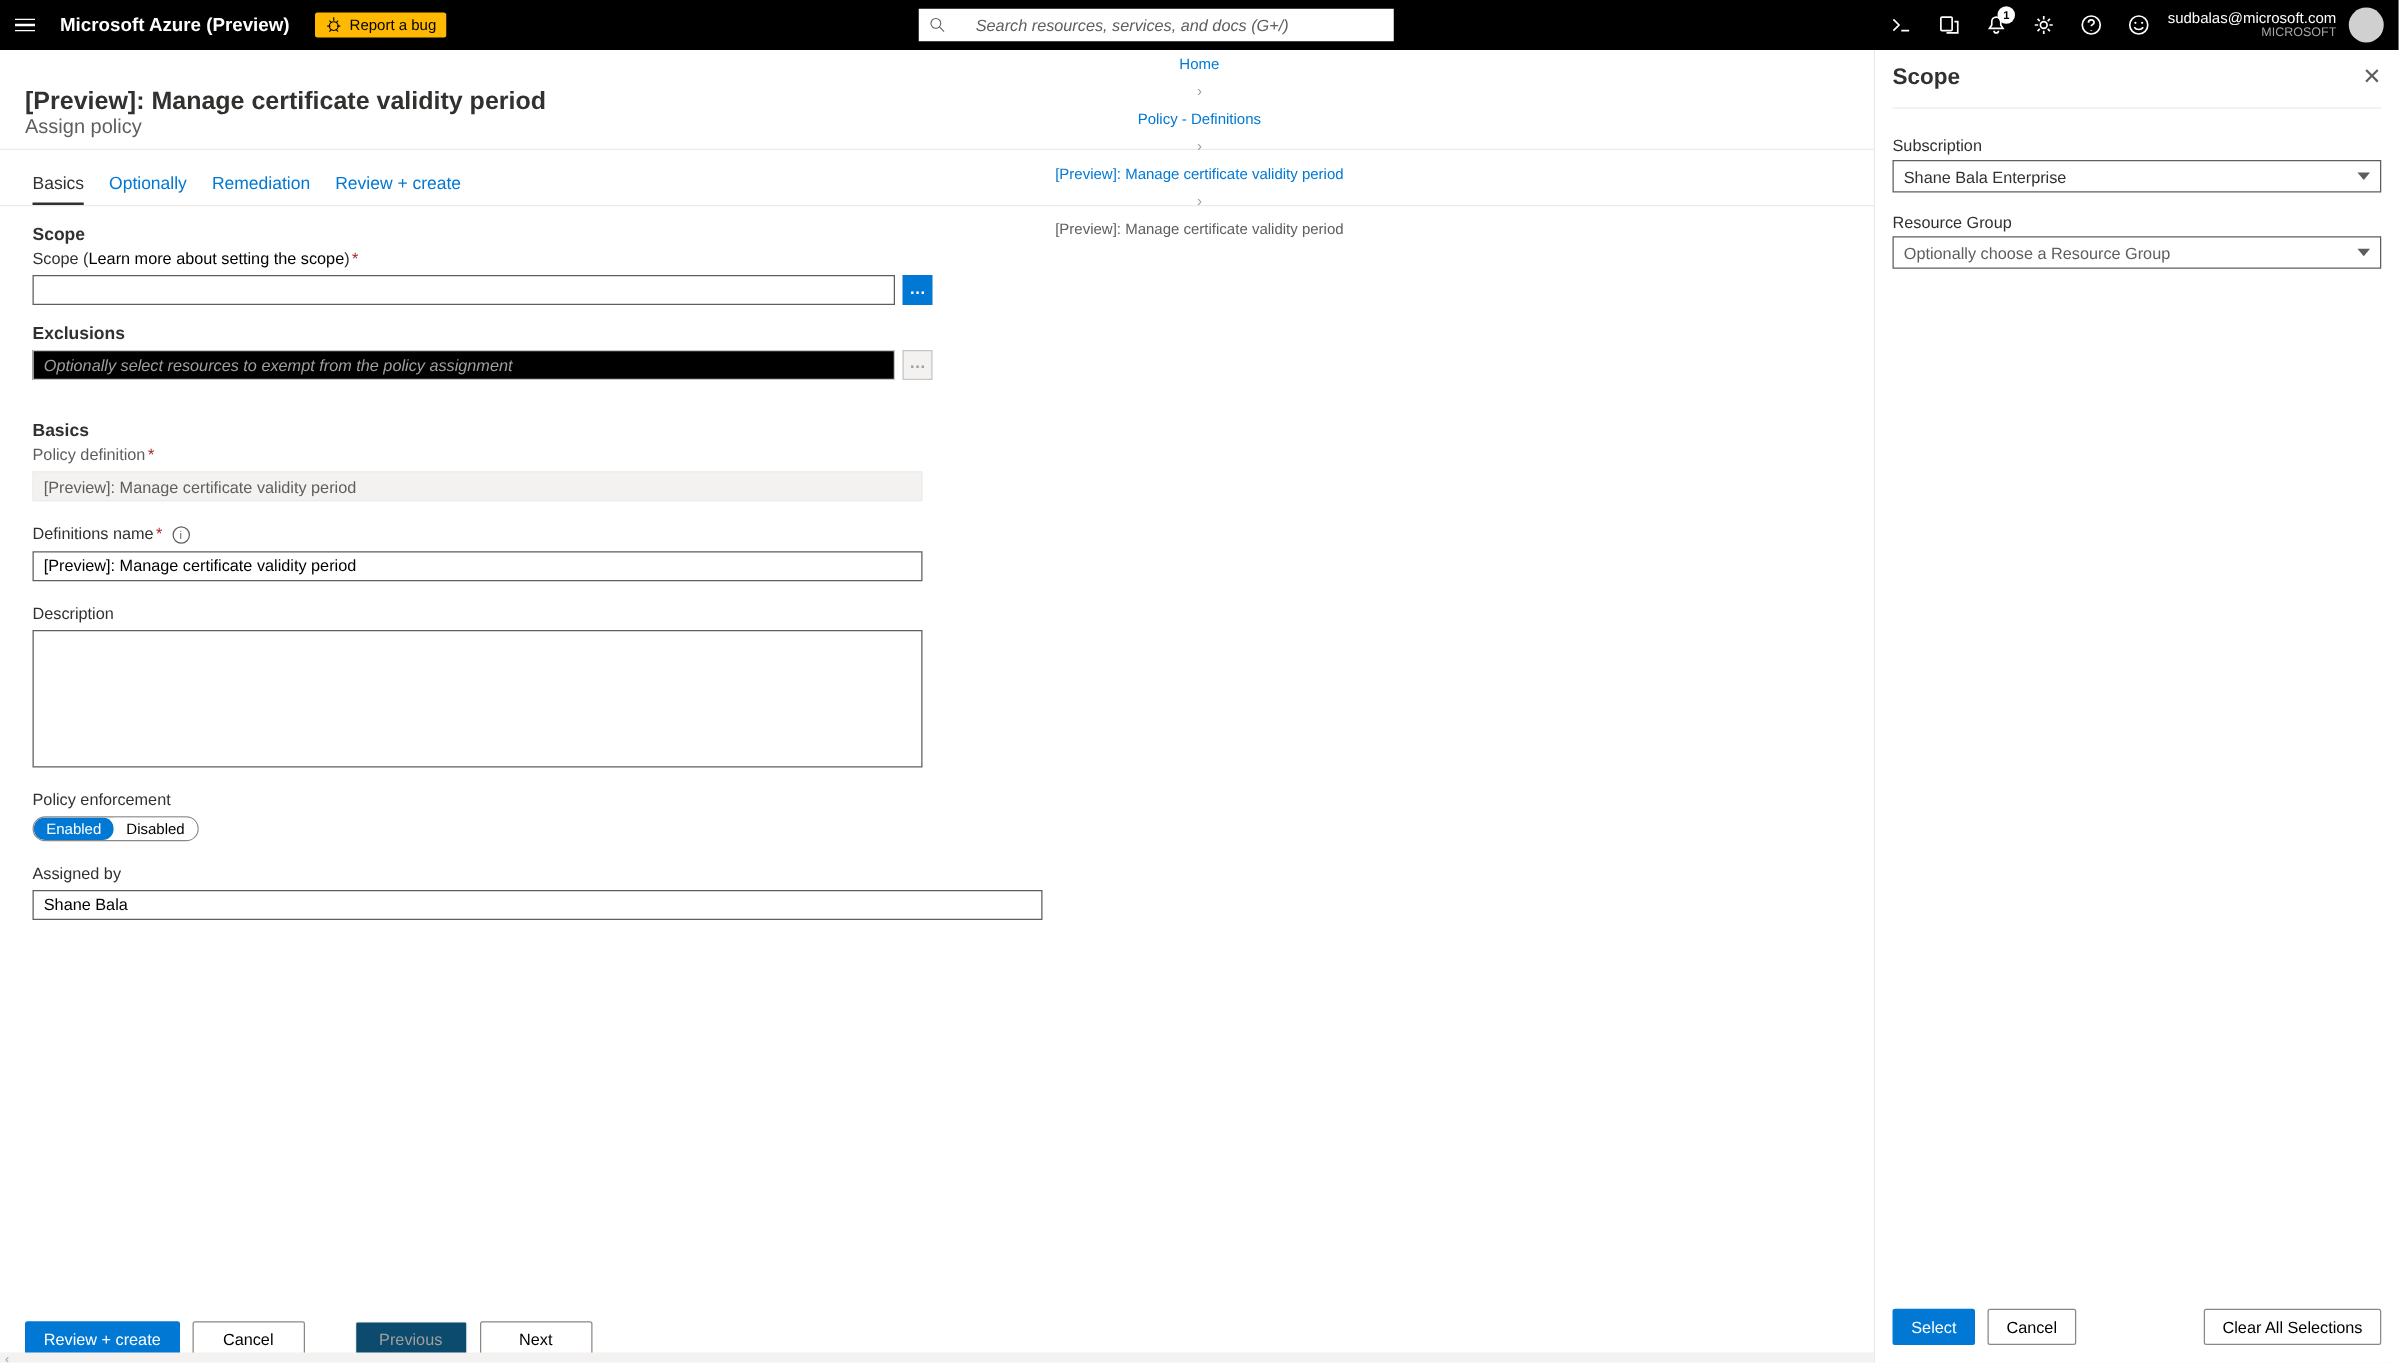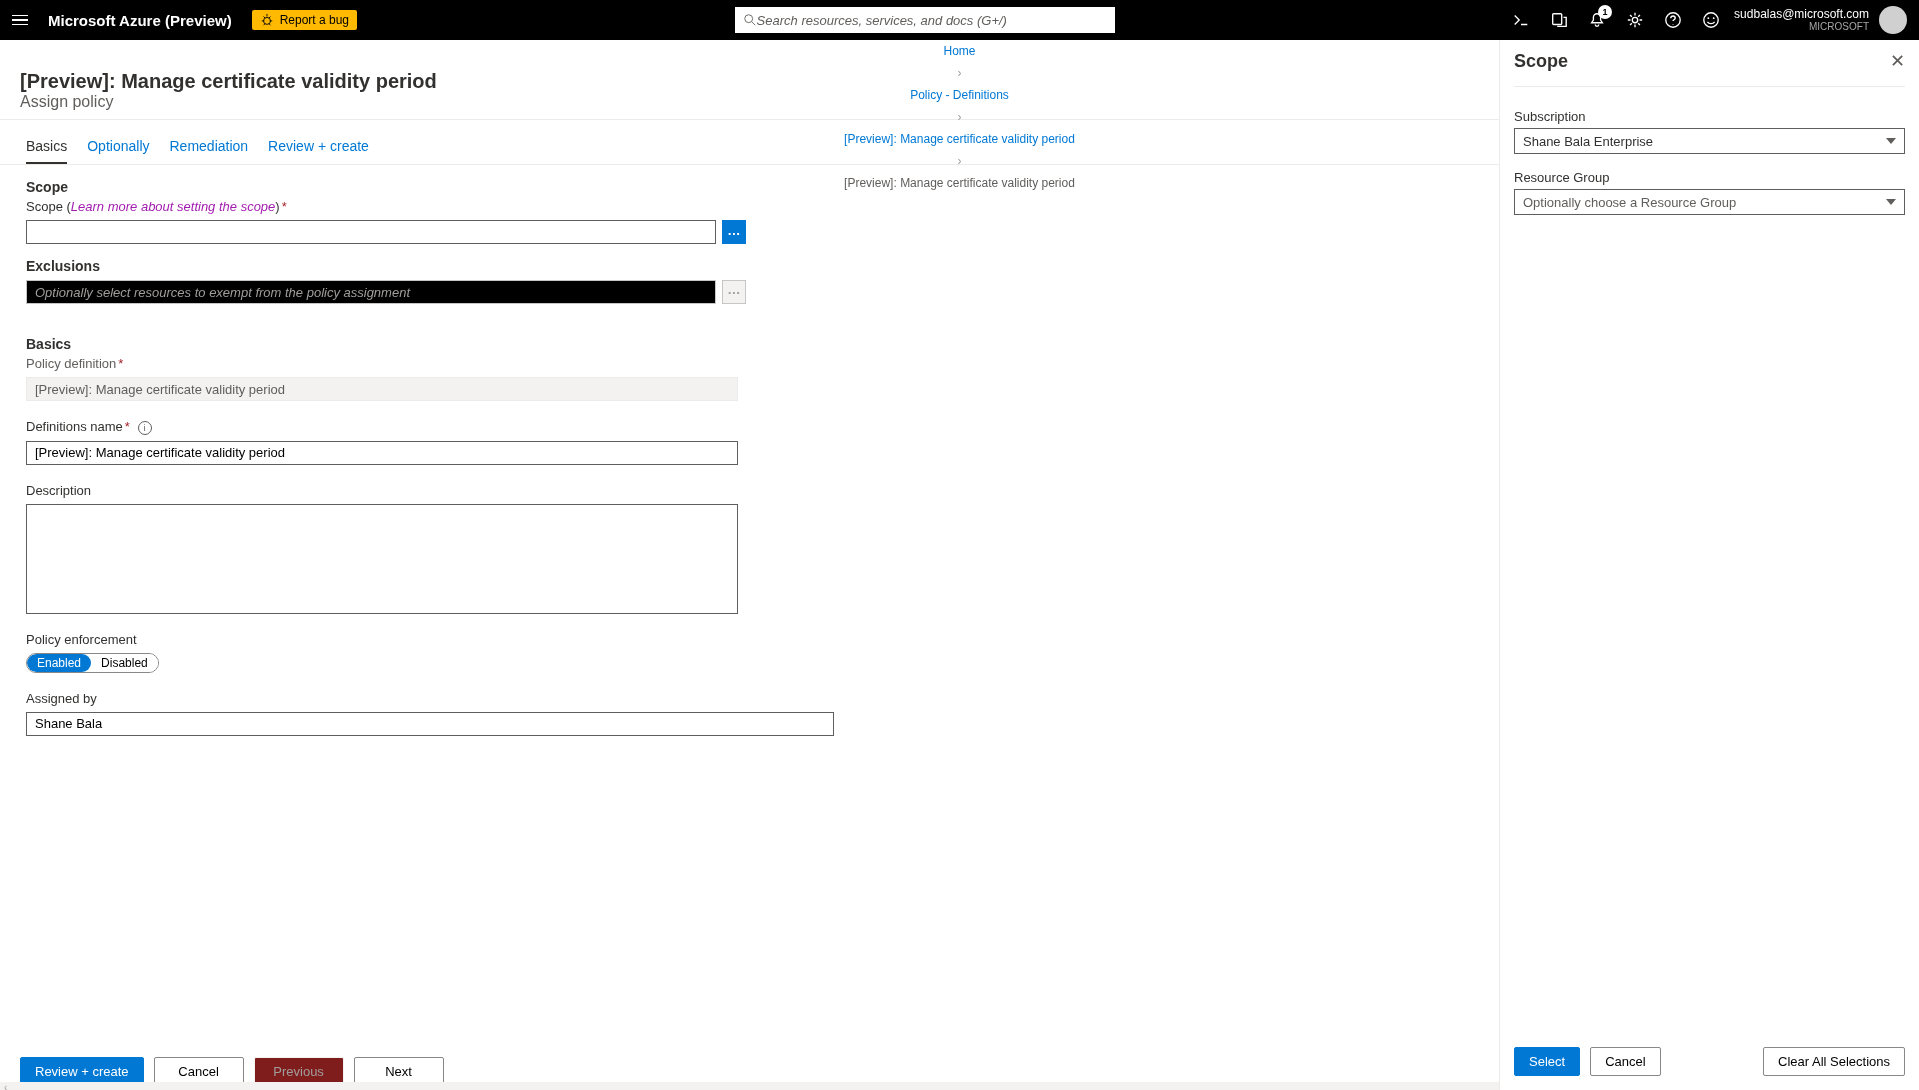--- a/index.html
+++ b/index.html
@@ -6,21 +6,21 @@
 body { font-family: "Segoe UI", Tahoma, sans-serif; font-size: 13px; color: #323130; background: #fff; overflow: hidden; width: 1919px; height: 1090px; }
 
 
 .topbar { height: 40px; background: #000; color: #fff; display: flex; align-items: center; padding: 0 12px; }
 .hamburger { width: 20px; height: 20px; display:flex; flex-direction:column; justify-content:center; gap:3px; cursor:pointer; margin-right: 16px;}
 .hamburger span { display:block; height:1.5px; background:#fff; width:16px; }
 .brand { font-size: 15px; font-weight: 600; margin-right: 20px; }
 .bug { background: #ffb900; color:#000; padding: 3px 8px; border-radius:2px; display:flex; align-items:center; gap:6px; font-size:12px; cursor:pointer; }
 .bug svg { width:14px; height:14px; }
 .spacer { flex:1; }
-.searchbox { width: 380px; height: 26px; background:#fff; display:flex; align-items:center; padding:0 8px; gap:0; color:#605e5c; font-style:italic; }
+.searchbox { width: 380px; height: 26px; background:#fff; display:flex; align-items:center; padding:0 8px; gap:24px; color:#605e5c; font-style:italic; }
 .searchbox svg { width:14px; height:14px; fill:#605e5c;}
 .topbar-icons { display:flex; align-items:center; gap:20px; margin-left:auto; padding-left:20px;}
 .topbar-icons .ticon { width:18px; height:18px; display:flex; align-items:center; justify-content:center; cursor:pointer; position:relative;}
 .badge { position:absolute; top:-6px; right:-6px; background:#fff; color:#000; border-radius:50%; width:14px; height:14px; font-size:9px; display:flex; align-items:center; justify-content:center; font-weight:600;}
 .account { display:flex; align-items:center; gap:10px; margin-left:14px;}
 .account-text { text-align:right; line-height:1.2;}
 .account-email { font-size:12px; }
 .account-tenant { font-size:10px; color:#a6a6a6; text-transform:uppercase;}
 .avatar { width:28px; height:28px; border-radius:50%; background:#d0d0d0;}
 
@@ -38,39 +38,39 @@
 
 .tabs { display:flex; gap:20px; padding: 12px 26px 0; border-bottom:1px solid #edebe9;}
 .tab { padding-bottom:8px; cursor:pointer; color:#0078d4; font-size:14px;}
 .tab.active { color:#323130; border-bottom:2px solid #323130; font-weight:400;}
 
 
 .main { display:flex; height: calc(1090px - 40px - 24px - 50px); }
 .content { flex:1; position:relative; padding: 6px 26px 0; overflow:auto; }
 .section-head { font-weight:600; margin-top:14px; font-size:14px;}
 .label-row { margin-top:4px; font-size:13px;}
-.label-row a { color:#a21caf; text-decoration:none;font-style:italic;}
+.label-row a { color:#000000; text-decoration:none;}
 .req { color:#a4262c; margin-left:2px;}
 .field-row { display:flex; align-items:center; margin-top:6px; gap:6px;}
 .textinput { width:710px; height:24px; border:1px solid #605e5c; padding:2px 8px; font-size:13px; font-family:inherit;}
 .textinput[readonly] { background:#000000; border-color:#c8c6c4; color:#a19f9d;}
 .textinput.placeholder { color:#a19f9d; font-style:italic;}
 .picker-btn { width:24px; height:24px; background:#0078d4; color:#fff; border:none; cursor:pointer; font-weight:bold; display:flex; justify-content:center; align-items:flex-end; padding-bottom:6px;}
 .picker-btn.disabled { background:#f3f2f1; color:#a19f9d; border:1px solid #c8c6c4; cursor:not-allowed;}
 textarea.textinput { height:110px; resize:none; width:736px; }
 .block { margin-top:18px;}
 .toggle { display:flex; border:1px solid #8a8886; border-radius:12px; overflow:hidden; width:fit-content; margin-top:6px; height:20px;}
 .toggle button { border:none; padding:2px 10px; font-size:12px; cursor:pointer; background:#fff;}
 .toggle button.on { background:#0078d4; color:#fff; border-radius:12px;}
 
 
 .footer { position:absolute; bottom:10px; left:20px; display:flex; gap:10px;}
 .btn { min-width:90px; padding:6px 14px; font-size:13px; border:1px solid #8a8886; background:#fff; cursor:pointer; border-radius:2px;}
 .btn.primary { background:#0078d4; color:#fff; border-color:#0078d4;}
-.btn:disabled { background:#7f1d1d; color:#a19f9d; border-color:#f3f2f1; cursor:not-allowed;}
+.btn:disabled { background:#0c4a6e; color:#a19f9d; border-color:#f3f2f1; cursor:not-allowed;margin-left:30px;}
 
 
 .bscroll { position:absolute; bottom:0; left:0; right:0; height:14px; background:#f3f2f1; display:flex; justify-content:space-between; padding:0 4px; color:#a19f9d; font-size:10px;}
 
 
 .panel { width:420px; border-left:1px solid #edebe9; background:#fff; position:absolute; right:0; top:40px; bottom:0; display:flex; flex-direction:column; padding:0 14px 14px;}
 .panel-head { display:flex; align-items:center; justify-content:space-between; padding:10px 0 14px; border-bottom:1px solid #edebe9;}
 .panel-title { font-size:18px; font-weight:600;}
 .close-btn { cursor:pointer; font-size:18px; color:#605e5c; background:none; border:none;}
 .panel-body { padding-top:22px; flex:1;}

